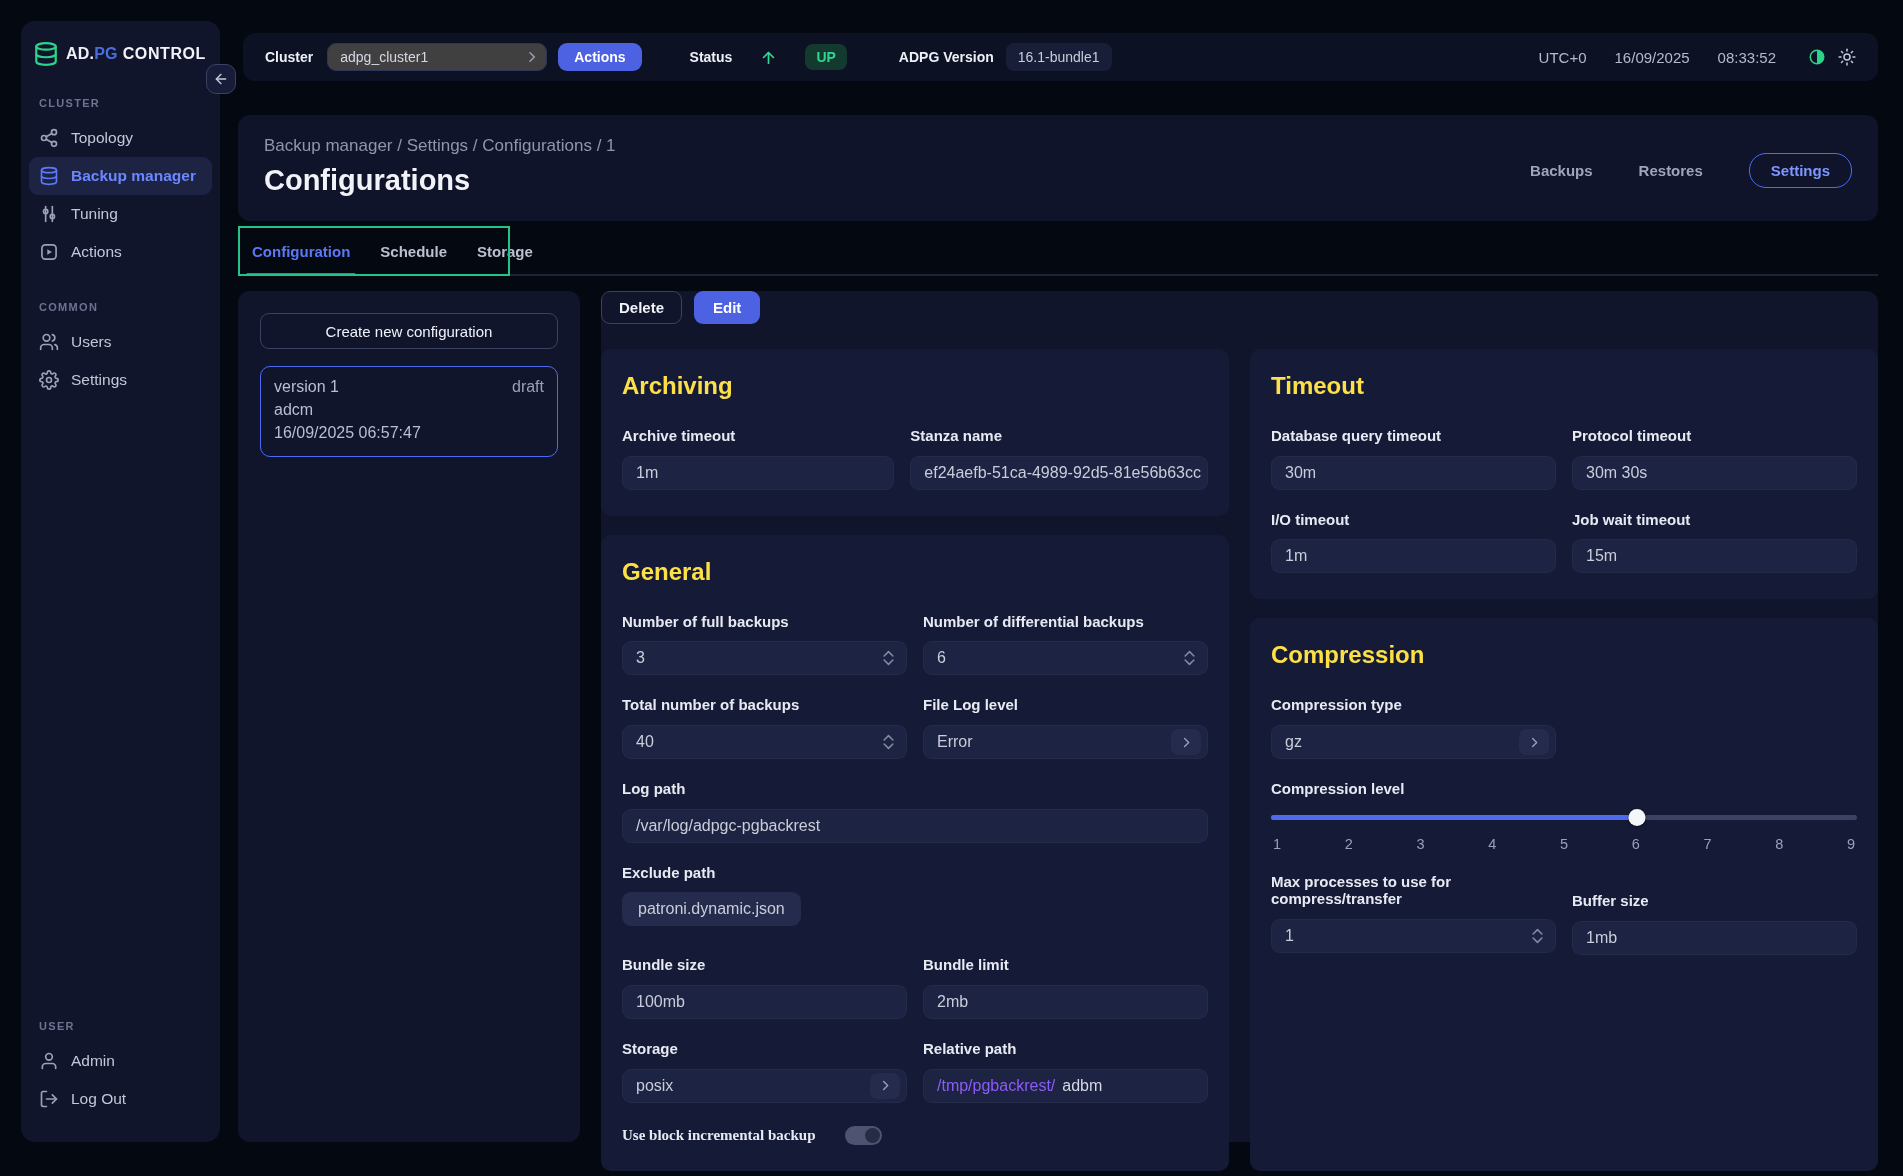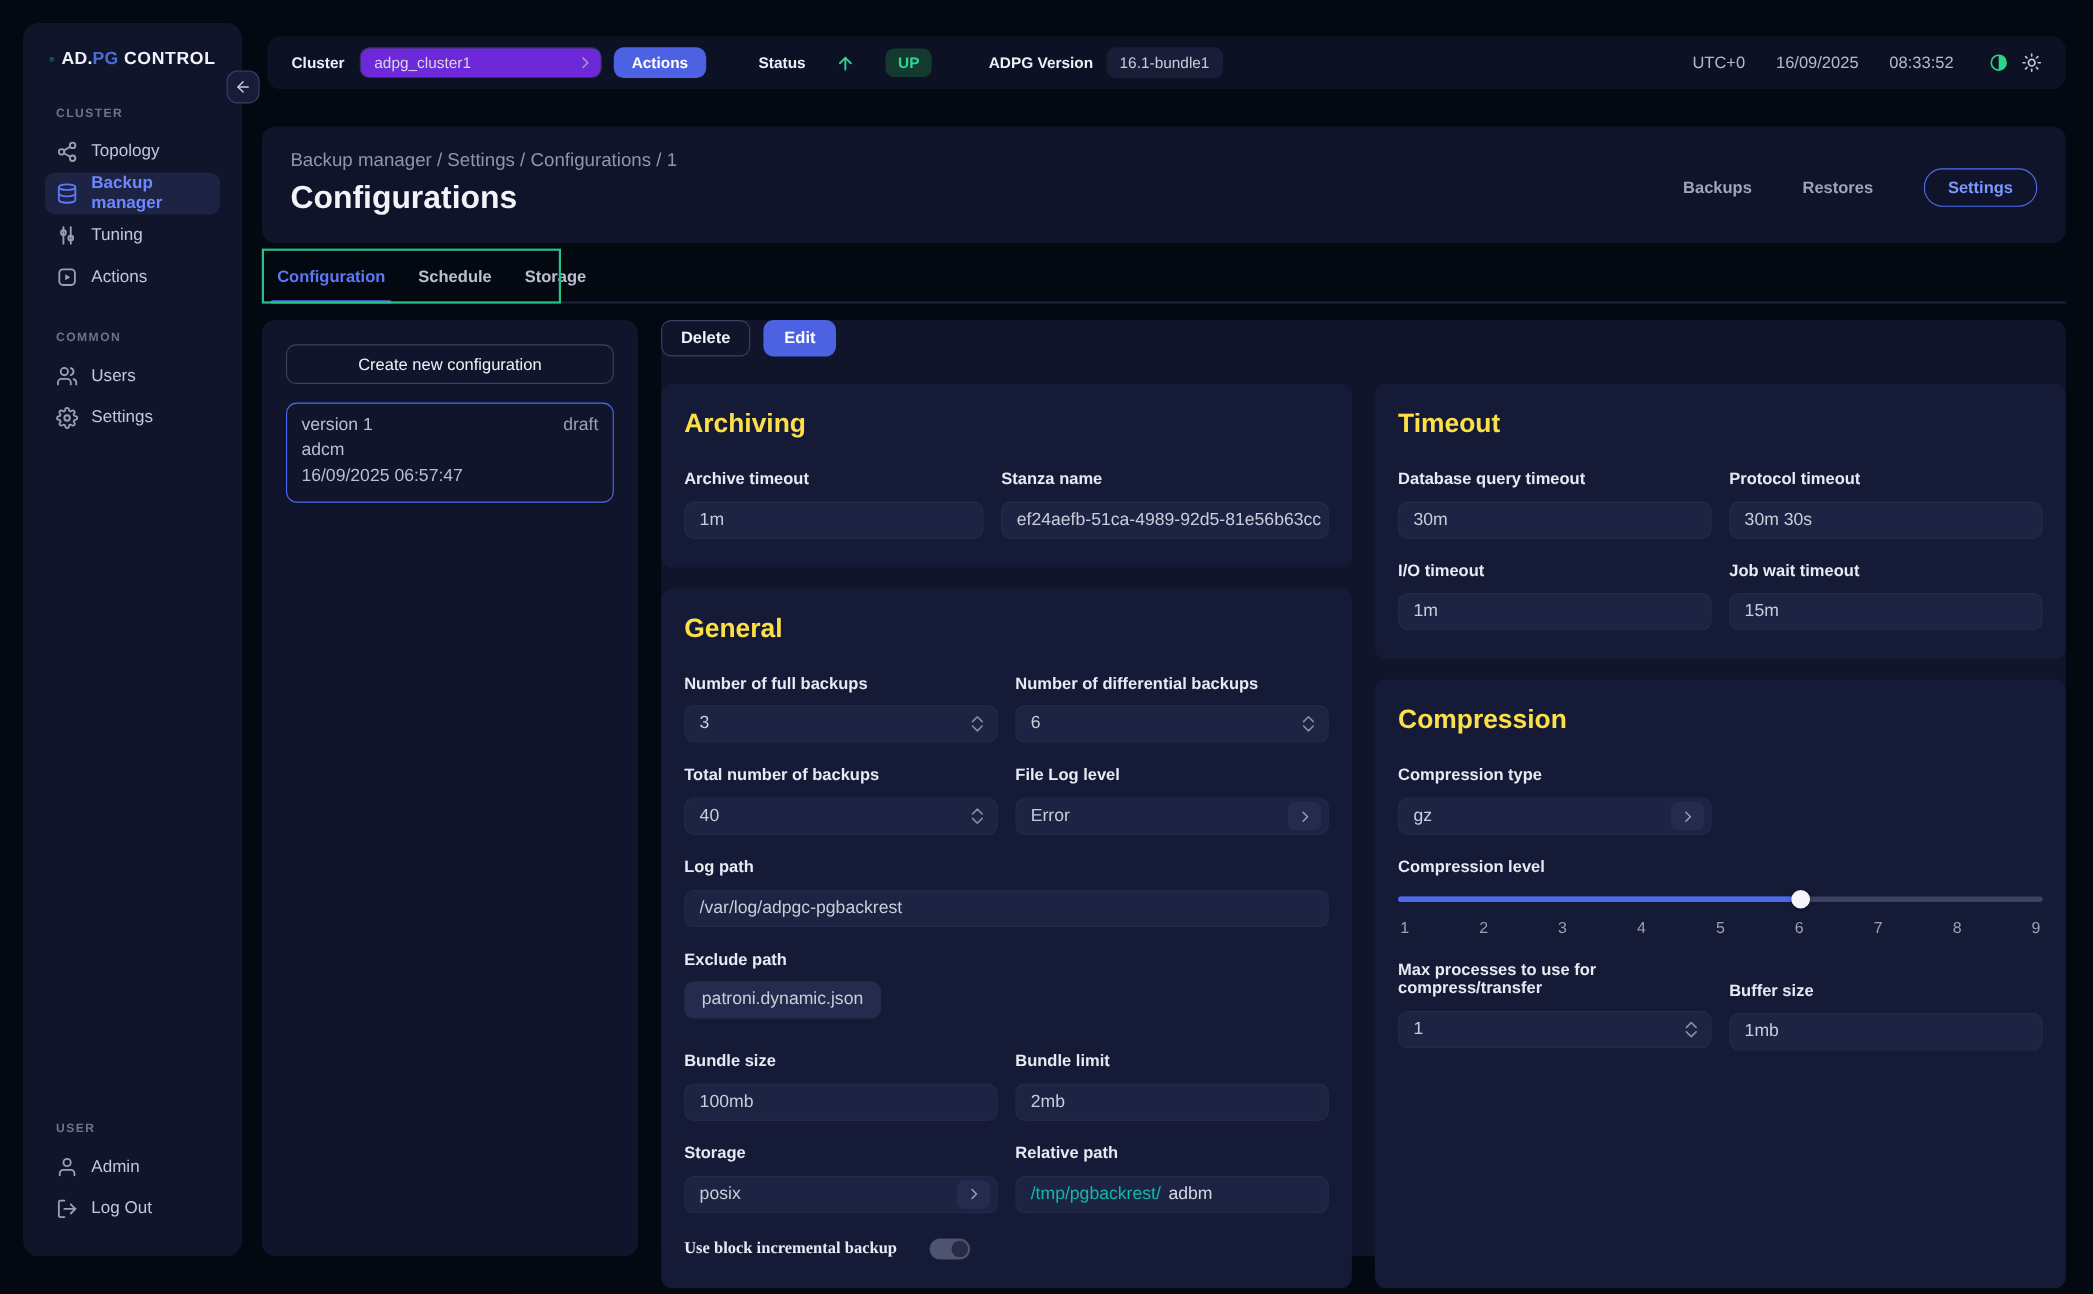--- a/index.html
+++ b/index.html
@@ -7,21 +7,21 @@
   body {
     width:1903px; height:1176px; position:relative; overflow:hidden;
     background:#040811; color:#eceef6;
     font-family:"Liberation Sans", sans-serif;
   }
   svg { display:block; }
 
   
   .sidebar {
     position:absolute; left:21px; top:21px; width:199px; height:1121px;
-    background:#10152c; border-radius:14px; padding:20px 20px 24px;
+    background:#10152c; border-radius:14px; padding:20px 8px 24px;
     display:flex; flex-direction:column;
   }
   .logo { display:flex; align-items:center; gap:7px; padding:0 4px; }
   .logo svg { width:26px; height:26px; color:#2ad488; }
   .logo-text { font-size:16px; font-weight:800; letter-spacing:.2px; white-space:nowrap; }
   .logo-ad { color:#eef0f7; }
   .logo-pg { color:#4a6fdd; }
   .logo-control { color:#f2f3f8; margin-left:5px; letter-spacing:.6px; }
 
   .nav-section-label {
@@ -45,21 +45,21 @@
   .collapse-btn svg { width:16px; height:16px; }
 
   
   .topbar {
     position:absolute; left:243px; top:33px; width:1635px; height:48px;
     background:#0c1124; border-radius:12px;
     display:flex; align-items:center; padding:0 22px;
   }
   .tb-label { font-size:14px; font-weight:700; color:#eef0f7; white-space:nowrap; }
   .cluster-select {
-    margin-left:14px; width:220px; height:28px; background:#6d28d9;
+    margin-left:14px; width:220px; height:28px; background:#404040;
     border:1px solid #2f355a; border-radius:9px;
     display:flex; align-items:center; padding:0 6px 0 12px;
     font-size:14px; color:#d5d8e4; cursor:pointer;justify-content:space-between;
   }
   .cluster-select .chev { margin-left:auto; color:#9aa0b8; }
   .chev svg { width:16px; height:16px; }
   .actions-btn {
     margin-left:11px; height:28px; padding:0 16px;
     background:#4d62e3; border:none; border-radius:9px;
     color:#fff; font-weight:700; font-size:14px; cursor:pointer;
@@ -141,21 +141,21 @@
   .field-grid { display:grid; grid-template-columns:1fr 1fr; column-gap:16px; row-gap:21px; }
   .field.full { grid-column:1 / -1; }
   .f-label { font-size:15px; font-weight:700; color:#e8eaf3; margin-bottom:11px; line-height:1.18; }
   .f-label.tall { min-height:37px; display:flex; align-items:flex-end; }
   .control {
     height:34px; background:#1d2342; border:1px solid rgba(255,255,255,0.035);
     border-radius:9px; display:flex; align-items:center; padding:0 6px 0 13px;
     font-size:16px; color:#c9cdda; cursor:text;
   }
   .control .val { flex:1; white-space:nowrap; overflow:hidden; }
-  .control .prefix { color:#14b8a6; white-space:nowrap; }
+  .control .prefix { color:#8b5cf6; white-space:nowrap; }
   .control .suffix-val { color:#d5d8e4; margin-left:7px; white-space:nowrap; }
   .stepper { display:flex; flex-direction:column; justify-content:center; color:#858ba4; padding:0 4px; cursor:pointer; }
   .stepper svg { width:15px; height:9px; }
   .chev-box {
     width:30px; height:26px; border-radius:7px; background:#252b4c;
     display:flex; align-items:center; justify-content:center; color:#9aa0b8; margin-left:auto; cursor:pointer;
   }
   .chev-box svg { width:15px; height:15px; }
   .chip {
     height:34px; background:#252b4c; border-radius:9px; display:inline-flex;

